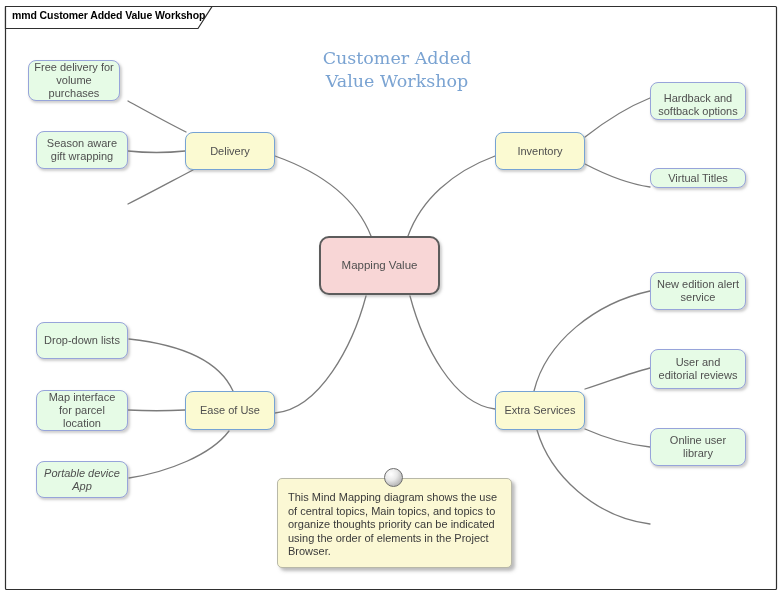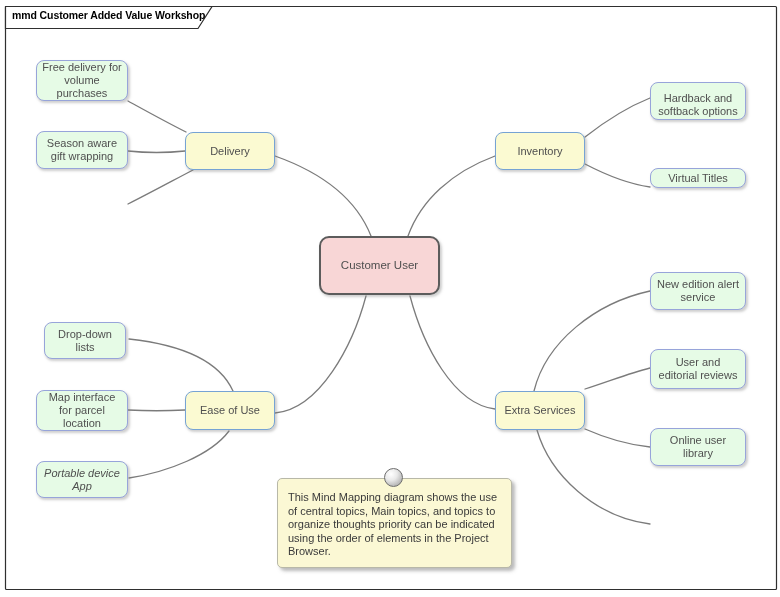--- a/index.html
+++ b/index.html
@@ -30,29 +30,29 @@
   }
   .node.main{
     background:var(--c-main_topic_fill,#fbfad2);
     border:1.4px solid var(--c-main_topic_border,#76a3d4);
   }
   .node.sub{
     background:var(--c-sub_topic_fill,#e6fbe6);
     border:1.4px solid var(--c-sub_topic_border,#97a4da);
   }
   
-  #node-free-delivery{left:36px;top:60px;width:92px;height:41px;}
+  #node-free-delivery{left:28px;top:60px;width:92px;height:41px;}
   #node-season-aware{left:36px;top:131px;width:92px;height:38px;}
   #node-super-express{left:36px;top:200px;width:92px;height:40px;}
   #node-delivery{left:185px;top:132px;width:90px;height:38px;}
   #node-inventory{left:495px;top:132px;width:90px;height:38px;}
   #node-hardback{left:650px;top:82px;width:96px;height:38px;align-items:flex-end;}
   #node-virtual-titles{left:650px;top:168px;width:96px;height:20px;}
   #node-central{left:319px;top:236px;width:121px;height:59px;}
-  #node-drop-down{left:44px;top:322px;width:82px;height:37px;}
+  #node-drop-down{left:36px;top:322px;width:92px;height:37px;}
   #node-map-interface{left:36px;top:390px;width:92px;height:41px;}
   #node-ease-of-use{left:185px;top:391px;width:90px;height:39px;}
   #node-portable-device{left:36px;top:461px;width:92px;height:37px;font-style:italic;}
   #node-extra-services{left:495px;top:391px;width:90px;height:39px;}
   #node-new-edition{left:650px;top:272px;width:96px;height:38px;}
   #node-user-reviews{left:650px;top:349px;width:96px;height:40px;}
   #node-online-library{left:650px;top:428px;width:96px;height:38px;}
   #node-buy-back{left:650px;top:506px;width:96px;height:39px;}
   .note{
     position:absolute;left:277px;top:478px;width:235px;height:90px;box-sizing:border-box;
@@ -91,23 +91,24 @@
     <path class="conn" d="M275,413 C320,409 353,345 366,296"></path>
     <path class="conn" d="M410,296 C423,345 453,404 495,409"></path>
     <path class="conn" d="M534,391 C546,342 595,303 650,291"></path>
     <path class="conn" d="M585,389 C610,381 630,373 650,368"></path>
     <path class="conn" d="M585,429 C610,440 630,445 650,447"></path>
     <path class="conn" d="M537,430 C550,475 595,517 650,524"></path>
   </svg>
 
   <div class="tab-label">mmd Customer Added Value Workshop</div>
 
+  <div class="diagram-title">Customer Added Value Workshop</div>
 
   <div class="node central" id="node-central">
-    <span>Customer User</span>
+    <span>Mapping Value</span>
   </div>
 
   <div class="node main" id="node-delivery">
     <span>Delivery</span>
   </div>
   <div class="node main" id="node-inventory">
     <span>Inventory</span>
   </div>
   <div class="node main" id="node-ease-of-use">
     <span>Ease of Use</span>

